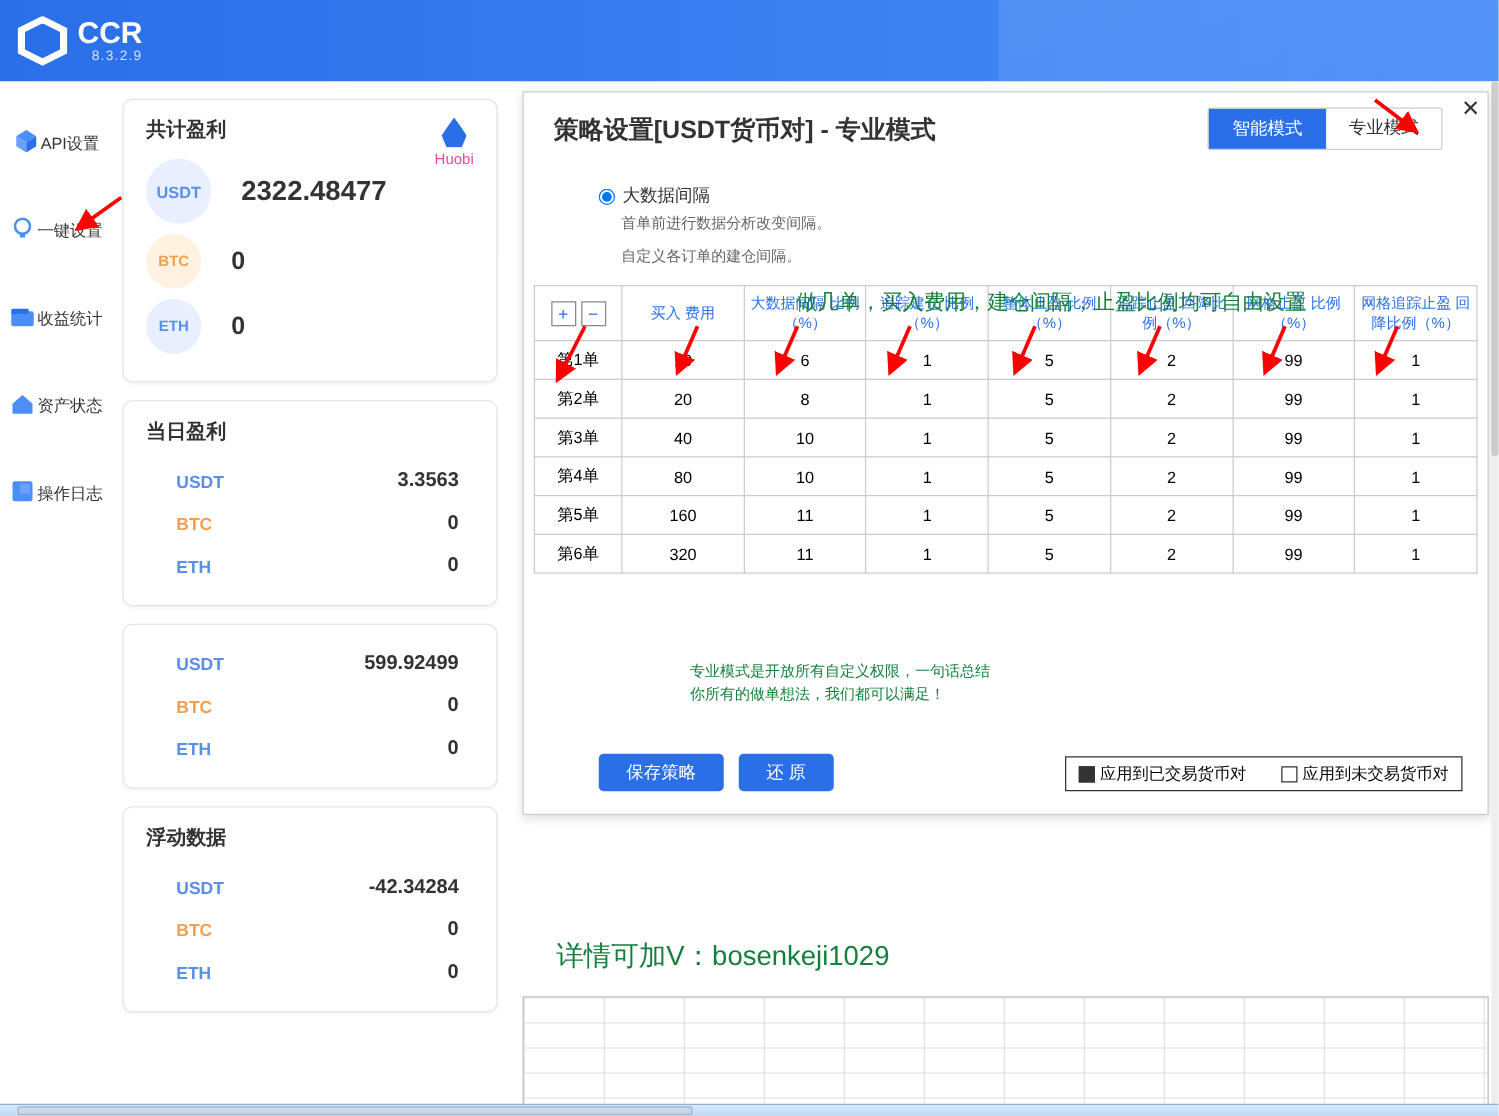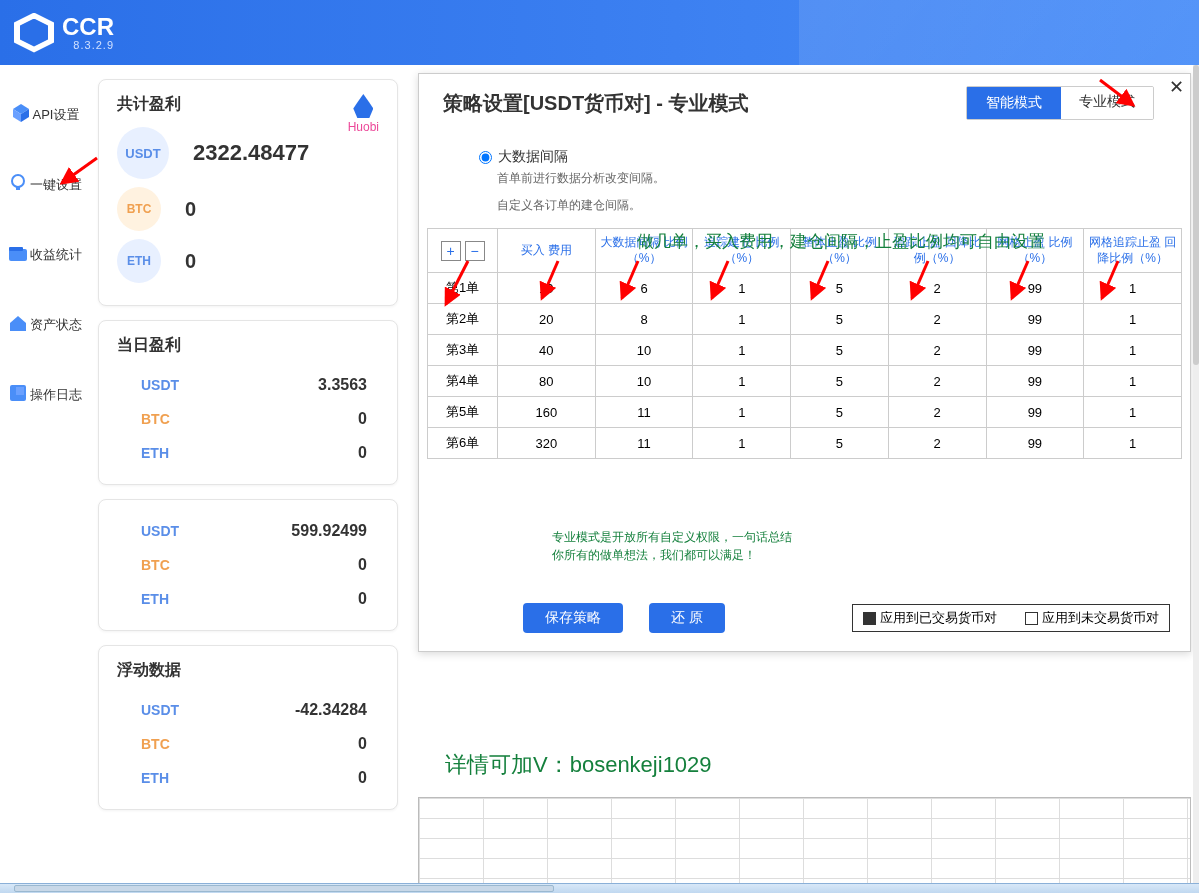--- a/index.html
+++ b/index.html
@@ -51,21 +51,21 @@
 .radio-row input { margin-right: 6px; }
 .radio-desc { font-size: 12px; color: #666; margin-left: 18px; margin-bottom: 10px; }
 
 .strat-wrap { padding: 0 8px; }
 .strat-table { width: 100%; border-collapse: collapse; table-layout: fixed; }
 .strat-table th, .strat-table td { border: 1px solid #ccc; padding: 6px 4px; text-align: center; font-size: 13px; font-weight: normal; }
 .strat-table th { color: #2a6fe8; font-size: 12px; line-height: 1.3; }
 .strat-table th.hfirst { background: #fff; }
 .pmbtn { width: 20px; height: 20px; border: 1px solid #888; background: #fff; font-size: 14px; cursor: pointer; margin: 0 2px; display: inline-flex; align-items: center; justify-content: center; }
 
-.dlg-foot { display: flex; align-items: center; padding: 14px 20px 18px 60px; gap: 26px; margin-left: 44px; }
+.dlg-foot { display: flex; align-items: flex-end; padding: 14px 20px 18px 60px; gap: 12px; }
 .btn { padding: 6px 22px; border-radius: 4px; font-size: 14px; cursor: pointer; border: none; }
 .btn-primary { background: #2a6fe8; color: #fff; }
 .apply-box { margin-left: auto; border: 1px solid #333; padding: 4px 10px; display: flex; gap: 28px; font-size: 13px; }
 .chk { display: inline-flex; align-items: center; gap: 4px; }
 .chkbox { width: 13px; height: 13px; border: 1px solid #333; display: inline-block; }
 .chkbox.filled { background: #333; }
 
 .grid-area { position: absolute; top: 732px; left: 10px; right: 8px; bottom: 0; border: 1px solid #bbb; }
 .grid-area::before { content: ''; position: absolute; inset: 0; background-image: linear-gradient(#ddd 1px, transparent 1px), linear-gradient(90deg, #ddd 1px, transparent 1px); background-size: 64px 20px; }
 

